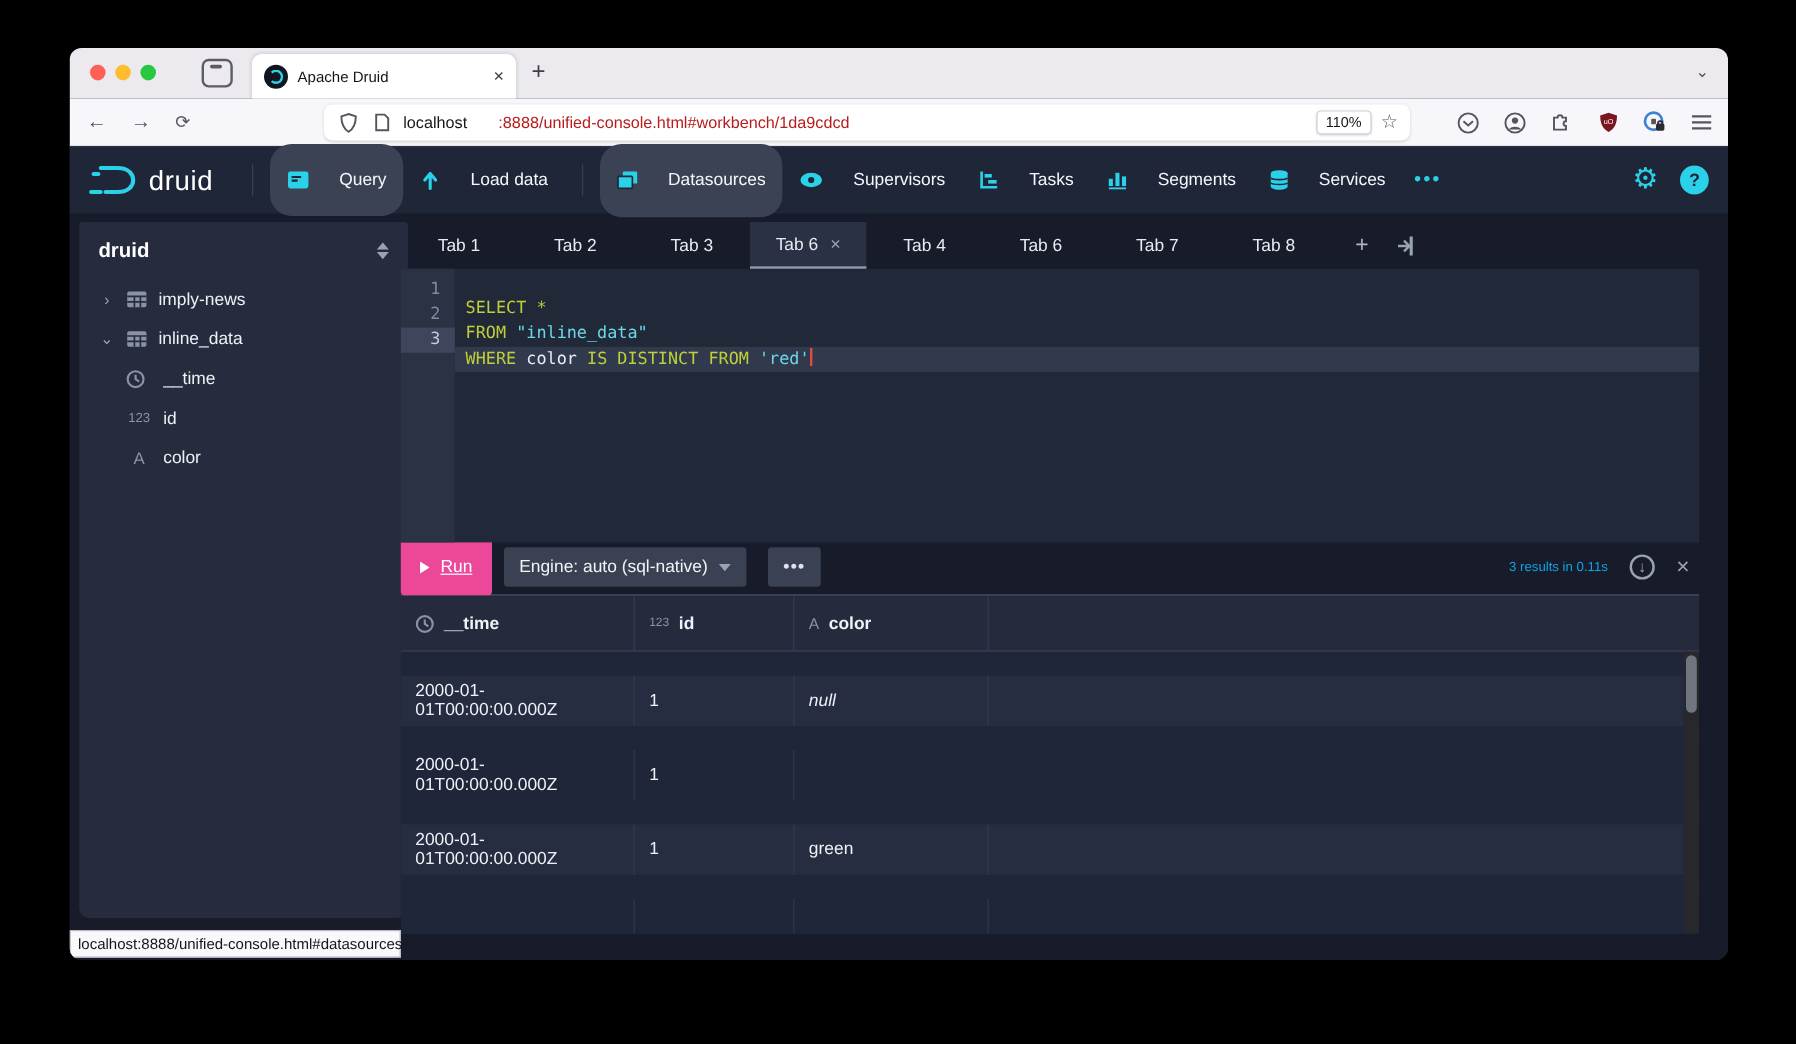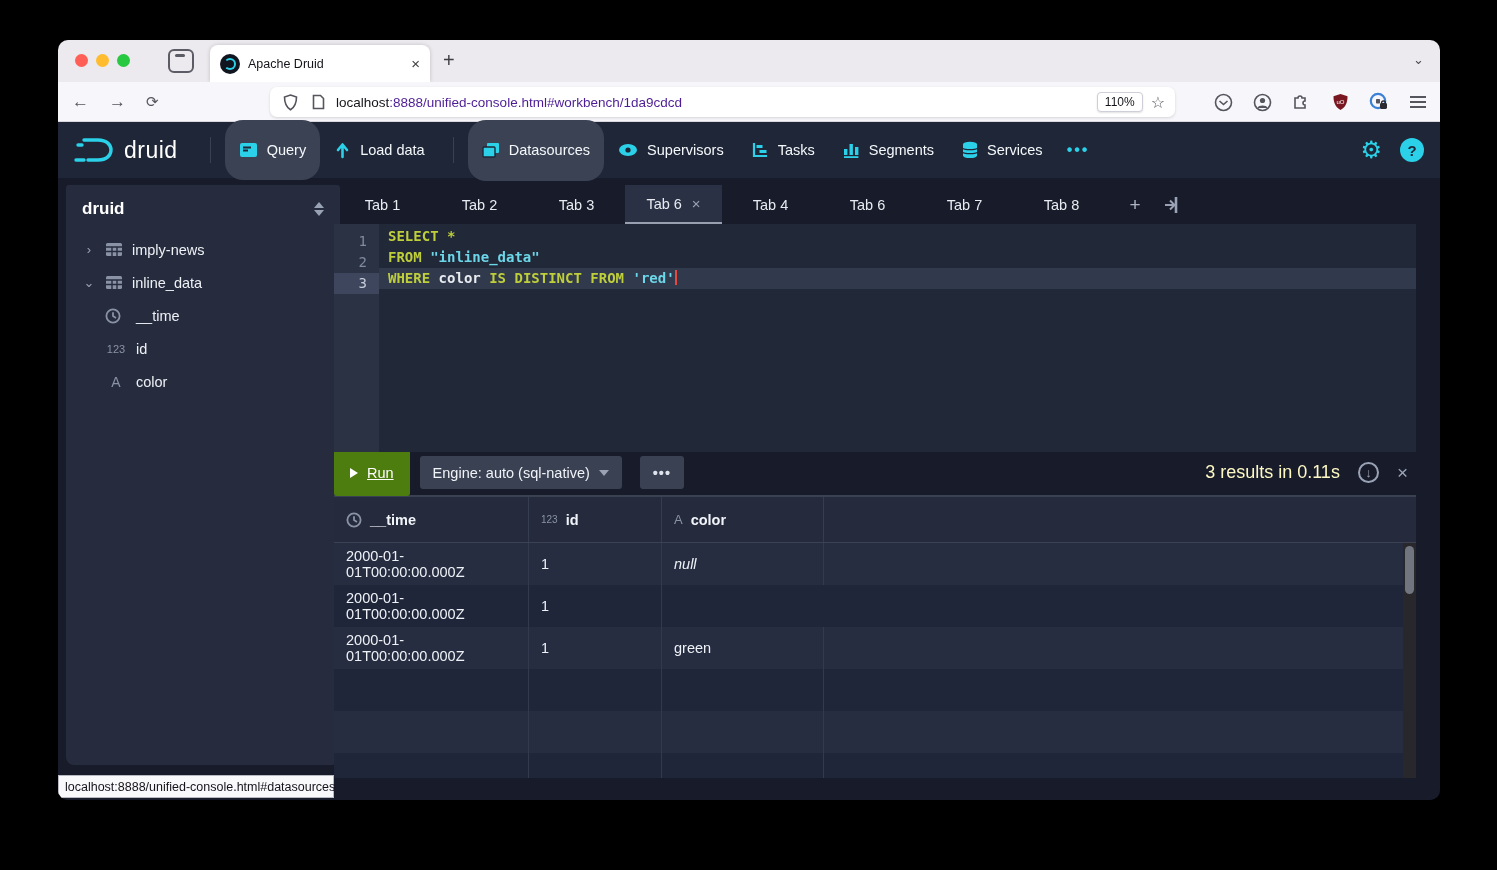--- a/index.html
+++ b/index.html
@@ -21,33 +21,33 @@
   .btab-title { font-size:12.5px; color:#15141a; flex:1; }
   .btab-close { color:#3e3e44; font-size:15px; cursor:default; }
   .newtab { position:absolute; left:385px; top:9px; font-size:20px; color:#3e3e44; }
   .tabs-chevron { position:absolute; right:16px; top:12px; font-size:13px; color:#4a4a52; }
 
   .toolbar { position:relative; height:40px; background:#f7f6fa; border-bottom:1px solid #d9d7dd; display:flex; align-items:center; }
   .navbtns { display:flex; align-items:center; gap:20px; margin-left:14px; color:#55555e; font-size:17px; }
   .urlbar { position:absolute; left:212px; top:5px; width:905px; height:30px; background:#fff; border-radius:7px;
             box-shadow:0 1px 3px rgba(0,0,0,.14); display:flex; align-items:center; padding:0 10px; gap:8px; }
   .url-text { font-size:13.5px; color:#15141a; flex:1; white-space:nowrap; overflow:hidden; }
-  .url-text .dim { color:#4c1d95; }
+  .url-text .dim { color:#b91c1c;margin-left:26px; }
   .zoom-pill { font-size:12px; color:#15141a; background:#fff; border:1px solid #cfcfda; border-radius:4px; padding:2px 7px; box-shadow:0 1px 2px rgba(0,0,0,.12); }
   .star { font-size:16px; color:#55555e; }
   .chrome-icons { position:absolute; right:12px; top:0; height:40px; display:flex; align-items:center; gap:19px; }
   .cicon { width:20px; height:20px; display:flex; align-items:center; justify-content:center; color:#55555e; }
 
   
   .app { position:relative; height:678px; background:#171b2a; color:#f5f8fa; }
   .navbar { position:relative; height:56px; background:#1f2637; display:flex; align-items:center; padding:0 16px; }
   .logo { display:flex; align-items:center; gap:8px; margin-right:18px; }
   .logo-word { font-size:23px; color:#fff; letter-spacing:.5px; }
   .nav-divider { width:1px; height:26px; background:#39404f; margin:0 14px; }
-  .nav-item { display:flex; align-items:center; gap:9px; padding:22px 14px; border-radius:18px; font-size:14.5px; color:#f5f8fa; cursor:default; }
+  .nav-item { display:flex; align-items:center; gap:25px; padding:22px 14px; border-radius:18px; font-size:14.5px; color:#f5f8fa; cursor:default; }
   .nav-item.active { background:#3b4254; }
   .nav-icon svg { display:block; }
   .nav-more { color:#2bd1e8; font-size:16px; letter-spacing:2px; padding:0 10px; font-weight:bold; }
   .nav-right { margin-left:auto; display:flex; align-items:center; gap:18px; }
   .gear { color:#2bd1e8; font-size:24px; line-height:1; }
   .help { width:24px; height:24px; border-radius:50%; background:#2bd1e8; color:#1f2637; font-weight:bold; font-size:15px; display:flex; align-items:center; justify-content:center; }
 
   .sidebar { position:absolute; left:8px; top:63px; width:274px; height:580px; background:#262c3e; border-radius:3px 3px 8px 8px; padding:14px 16px; }
   .schema-row { display:flex; align-items:center; justify-content:space-between; margin-bottom:14px; }
   .schema-name { font-size:17px; font-weight:bold; color:#fff; }
@@ -67,41 +67,41 @@
   .qtab.active { background:#2b3145; border-bottom:2px solid #98a0b0; }
   .qtab .x { color:#9aa3b5; font-size:15px; }
   .qtab-plus { width:50px; display:flex; align-items:center; justify-content:center; color:#aeb6c4; font-size:19px; }
   .connect-ext { margin-left:auto; display:flex; align-items:center; gap:10px; font-size:14.5px; color:#eef1f6; padding-right:14px; }
   .collapse-btn { display:flex; align-items:center; padding-right:2px; color:#9aa3b5; }
 
   .editor { position:relative; height:228px; background:#212838; display:flex; font-family:"DejaVu Sans Mono", monospace; font-size:14px; }
   .gutter { width:45px; background:#2b3243; padding-top:7px; }
   .gutter .ln { height:21px; line-height:21px; text-align:right; padding-right:12px; color:#808aa0; }
   .gutter .ln.active { background:#3d465c; color:#c6cdda; }
-  .code { flex:1; padding-top:2px; position:relative;font-weight:bold; }
+  .code { flex:1; padding-top:23px; position:relative; }
   .cline { height:21px; line-height:21px; padding-left:9px; white-space:pre; }
   .cline.active { background:#313a4d; }
   .tok-kw { color:#bfcf3a; } .tok-str { color:#6cd7e8; } .tok-plain { color:#e8ebf0; }
   .cursor { display:inline-block; width:2px; height:15px; background:#e8483f; vertical-align:-2px; }
 
   .runbar { height:45px; display:flex; align-items:center; gap:6px; border-bottom:2px solid #3a4150; padding-bottom:2px; }
-  .run-btn { height:47px; background:#4d7c0f; border-radius:3px; color:#fff; font-size:14.5px; display:flex; align-items:center; gap:9px; padding:0 16px;text-decoration:underline; }
+  .run-btn { height:47px; background:#ec4899; border-radius:3px; color:#fff; font-size:14.5px; display:flex; align-items:center; gap:9px; padding:0 16px;text-decoration:underline; }
   .play { width:0; height:0; border-left:8px solid #fff; border-top:5px solid transparent; border-bottom:5px solid transparent; }
   .gray-btn { height:33px; background:#3a4152; border-radius:3px; color:#f0f3f8; font-size:14.5px; display:flex; align-items:center; gap:9px; padding:0 13px; }
   .caret-dn { width:0; height:0; border-left:5px solid transparent; border-right:5px solid transparent; border-top:6px solid #9aa3b5; }
   .dots { letter-spacing:1px; font-weight:bold; color:#dfe4ec; }
   .run-right { margin-left:auto; display:flex; align-items:center; gap:18px; padding-right:8px; }
-  .results-summary { font-size:18px; color:#fef9c3; }
+  .results-summary { font-size:11px; color:#0ea5e9; }
   .dl-icon { width:21px; height:21px; border:2px solid #9aa3b5; border-radius:50%; color:#9aa3b5; display:flex; align-items:center; justify-content:center; font-size:13px; font-weight:bold; }
   .close-x { color:#9aa3b5; font-size:19px; }
 
   .results { position:relative; height:281px; background:#20263a; overflow:hidden; }
   .thead { display:flex; height:46px; background:#252b3d; border-bottom:1px solid #3a4254; }
   .th { display:flex; align-items:center; gap:8px; padding:0 12px; font-size:14.5px; font-weight:bold; color:#f0f3f8; border-right:1px solid #363d51; }
-  .trow { display:flex; height:42px; }
+  .trow { display:flex; height:42px;margin-top:20px; }
   .trow.odd  { background:#272d41; }
   .trow.even { background:#20263a; }
   .td { display:flex; align-items:center; padding:0 12px; font-size:14.5px; color:#eef1f6; border-right:1px solid #333a4e; }
   .td.null { font-style:italic; }
   .c0 { width:195px; } .c1 { width:133px; } .c2 { width:162px; } .cf { flex:1; border-right:none !important; }
   .vscroll { position:absolute; right:0; top:46px; bottom:0; width:13px; background:#27272c; }
   .vthumb { position:absolute; right:2px; top:3px; width:9px; height:48px; border-radius:5px; background:#70757f; }
 
   .status-tooltip { position:absolute; left:0; top:735px; width:276px; height:23px; background:#f9f9fb; border:1px solid #b9b9c2;
                     font-size:12.5px; color:#15141a; display:flex; align-items:center; padding:0 6px; white-space:nowrap; }

